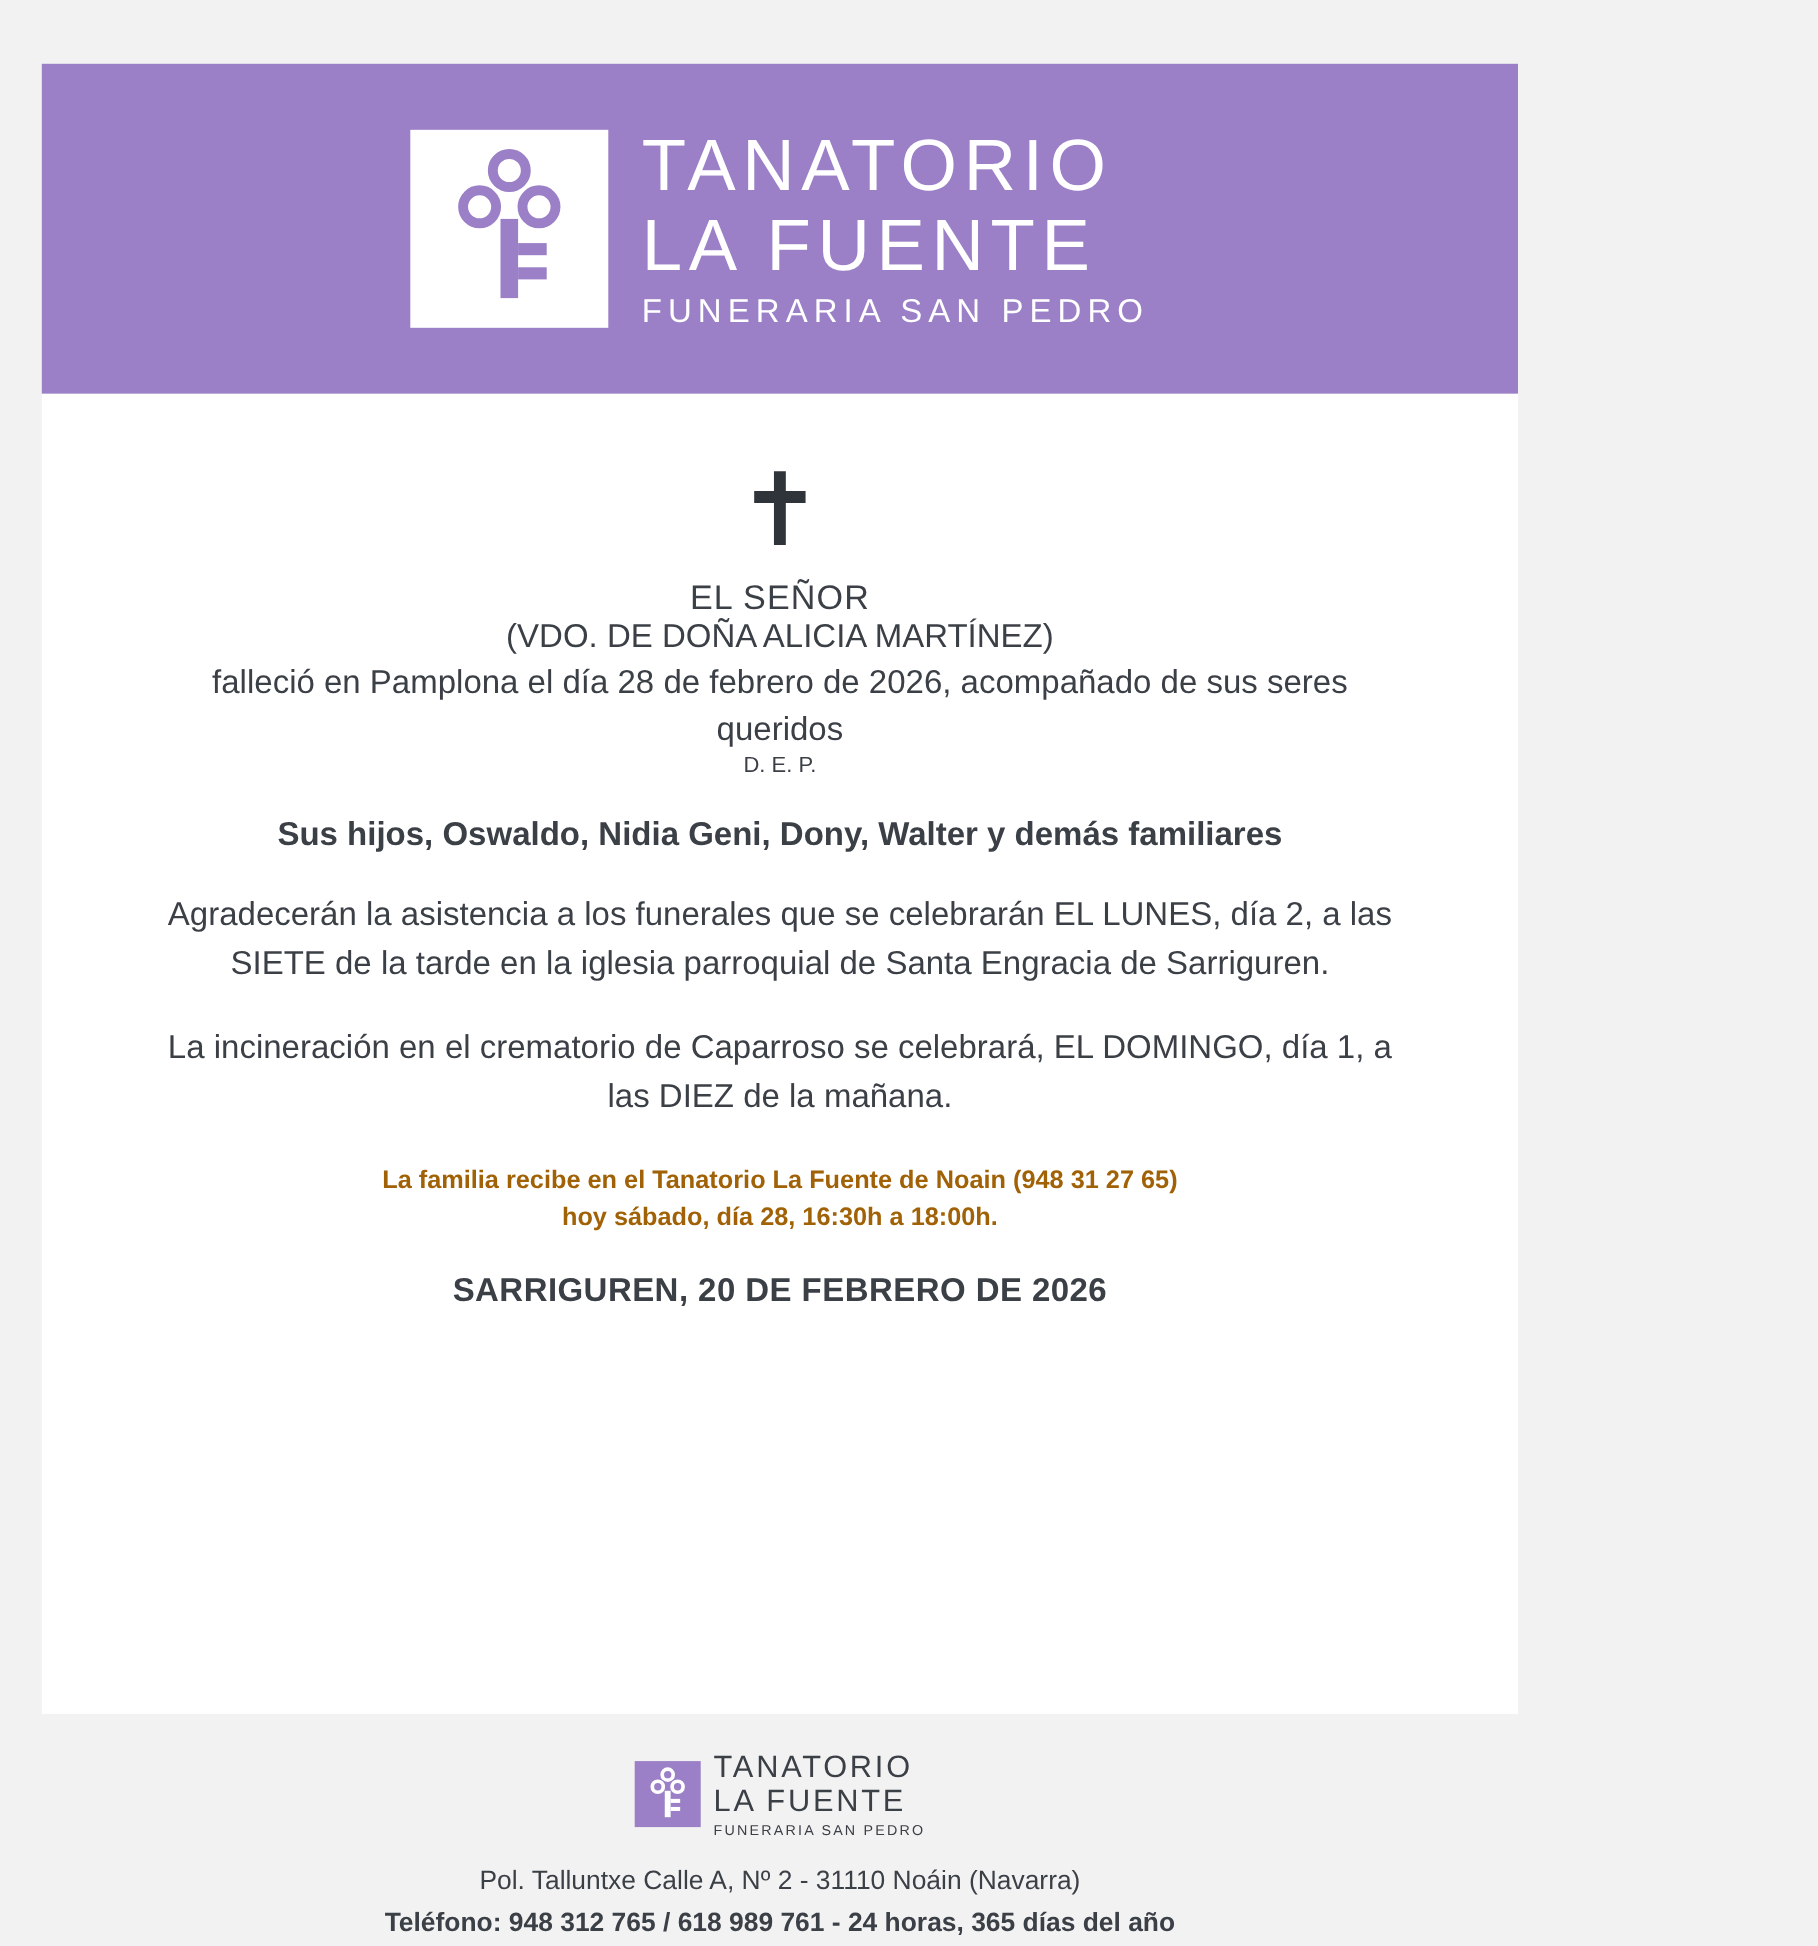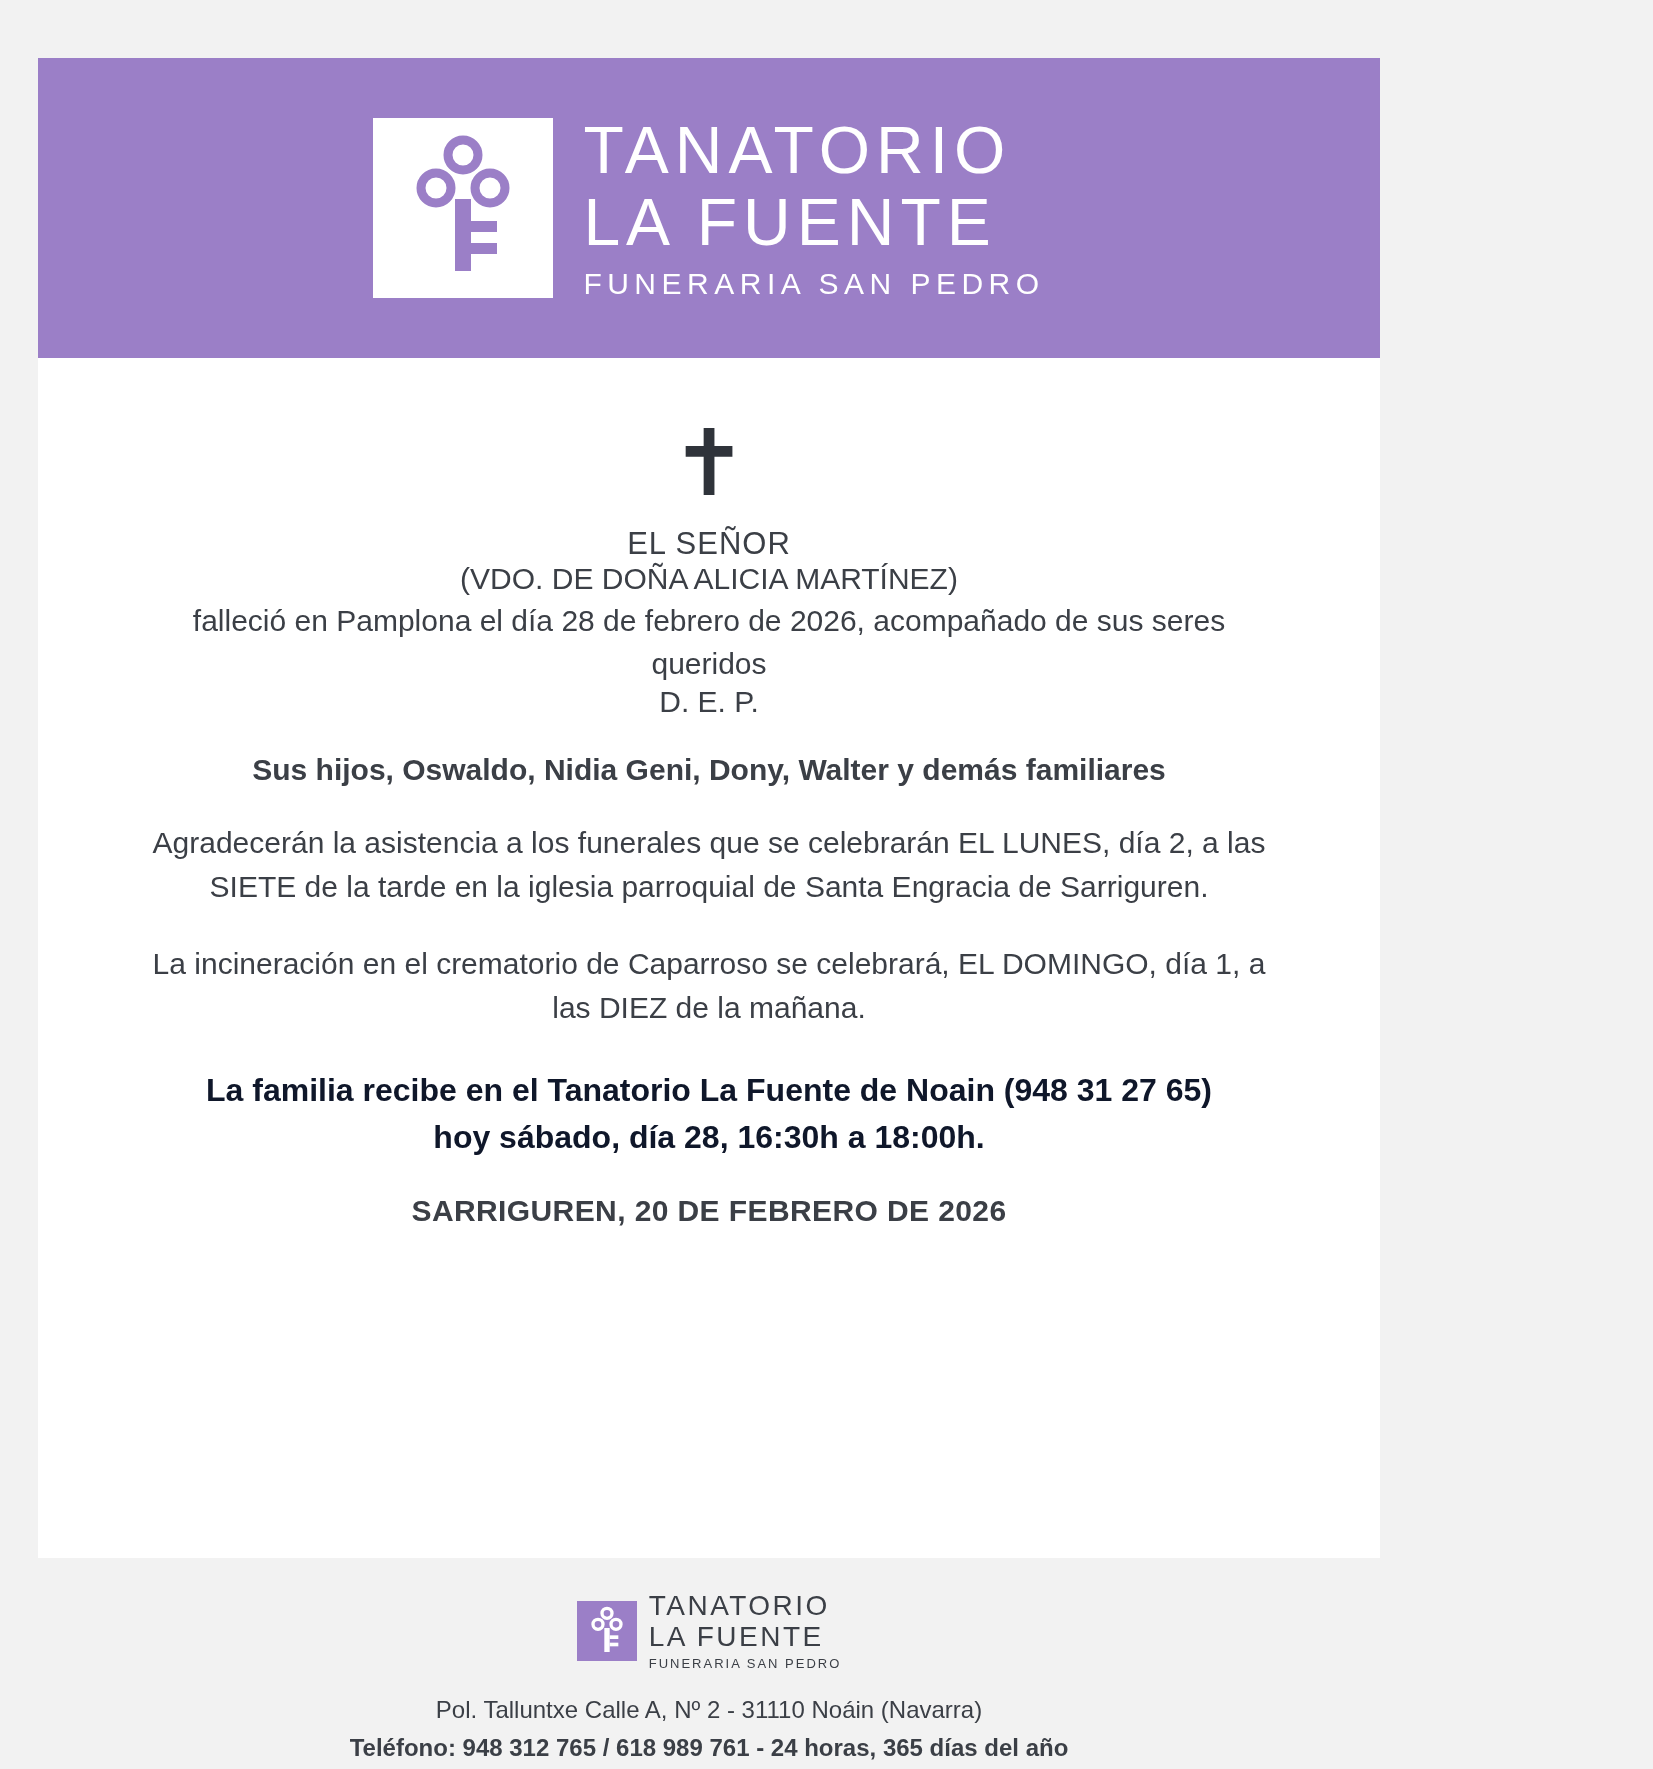--- a/index.html
+++ b/index.html
@@ -106,40 +106,40 @@
     color: #3b3f46;
     margin-bottom: 4px;
   }
   .died-line {
     font-size: 30px;
     color: #3b3f46;
     line-height: 1.42;
     margin: 0;
   }
   .dep {
-    font-size: 30px;
+    font-size: 20px;
     color: #3b3f46;
     margin: 0 0 6px 0;
   }
   .family-line {
     font-size: 30px;
     font-weight: bold;
     color: #3b3f46;
     margin: 34px 0 0 0;
   }
   .para {
     font-size: 30px;
     color: #3b3f46;
     line-height: 1.45;
     margin: 34px 0 0 0;
   }
   .bold-block {
-    font-size: 32px;
-    font-weight: bold;
-    color: #0f172a;
+    font-size: 23px;
+    font-weight: bold;
+    color: #a16207;
     line-height: 1.45;
     margin: 38px 0 0 0;
   }
   .place-date {
     font-size: 30px;
     font-weight: bold;
     color: #3b3f46;
     margin: 34px 0 0 0;
     letter-spacing: 0.4px;
   }

